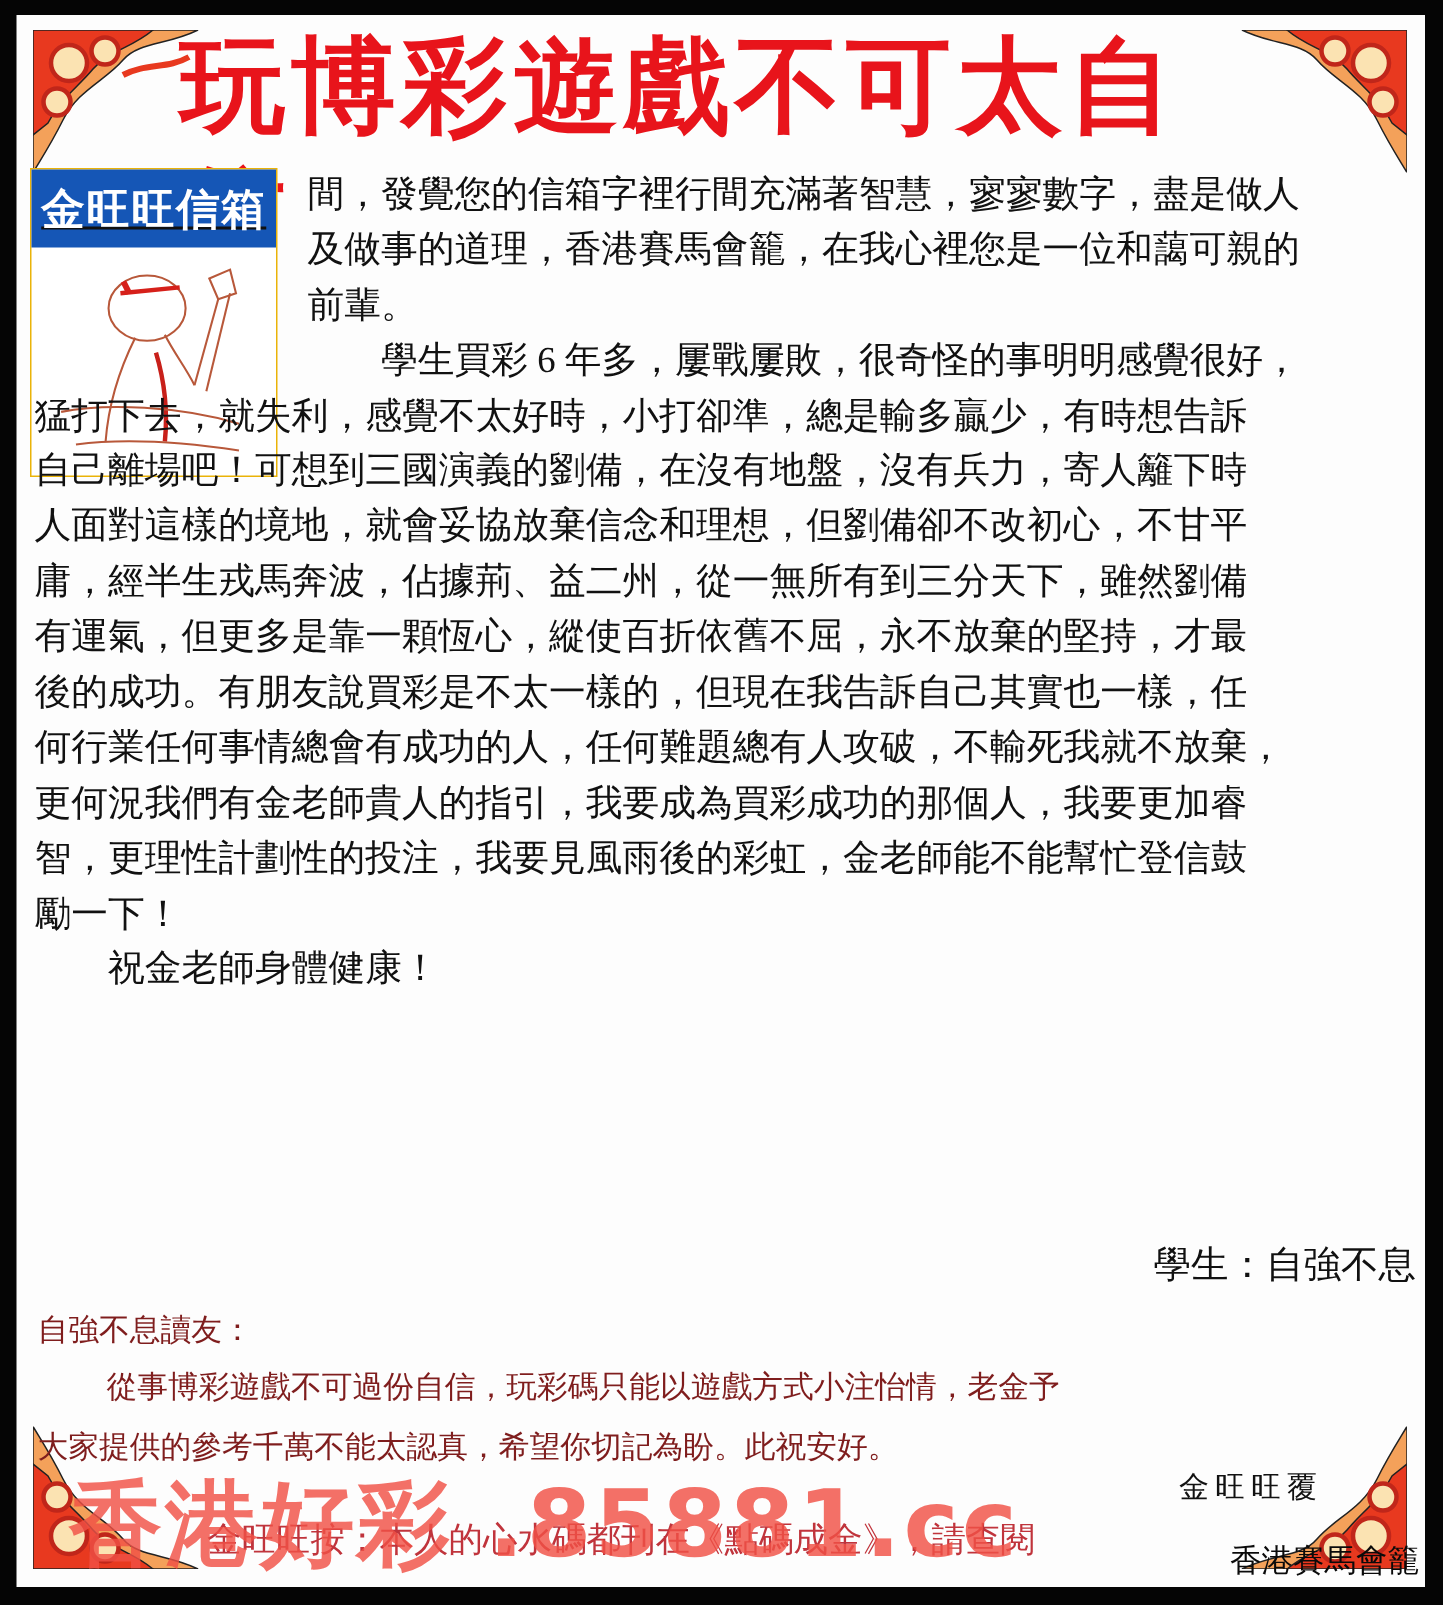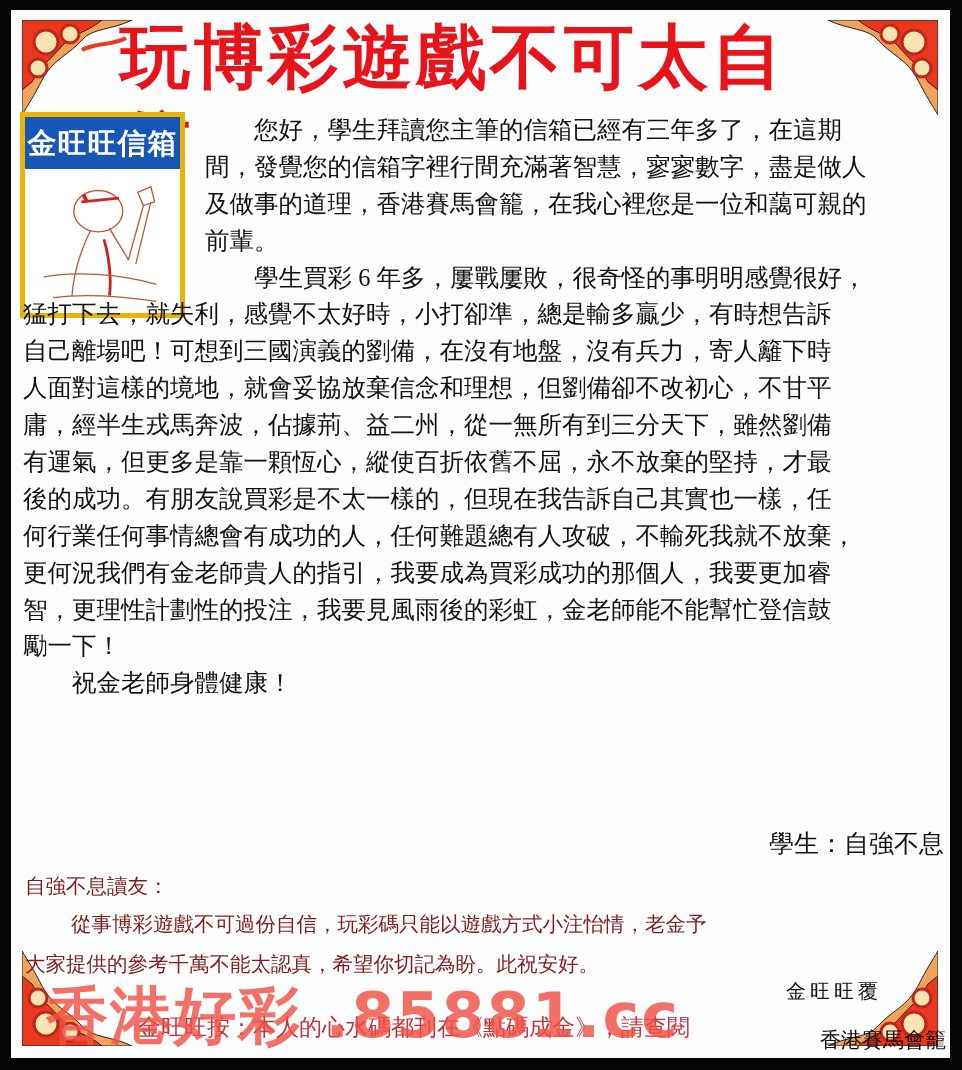--- a/index.html
+++ b/index.html
@@ -28,21 +28,21 @@
 
     .title {
       position: absolute; left: 120px; top: 14px; width: 722px; height: 86px;
       text-align: left; font-size: 70px; line-height: 86px;
       font-weight: bold; color: #e8141b; letter-spacing: 4px;
       font-family: Liberation Sans, sans-serif;
     }
 
     .logo-box {
       position: absolute; left: 20px; top: 112px; width: 165px; height: 206px;
-      border: 5px solid #eab308; background: #fff; box-sizing: border-box;
+      border: 1px solid #eab308; background: #fff; box-sizing: border-box; text-decoration: underline;
     }
     .logo-head {
       height: 52px; background: #1556b6; color: #fff;
       font-family: "DejaVu Sans", "Liberation Sans", sans-serif;
       font-weight: bold; font-size: 29px; line-height: 52px; text-align: center;
       letter-spacing: 1px;
     }
     .logo-art { width: 100%; height: 152px; }
 
     .letter {
@@ -150,21 +150,20 @@
       <path d="M134 30 L118 96"></path>
       <path d="M70 60 C60 80 52 104 50 130"></path>
       <path d="M84 70 C90 90 92 110 90 130" stroke="#c8201a" stroke-width="3"></path>
       <path d="M20 110 C50 104 100 106 140 118"></path>
       <path d="M30 132 C60 128 100 130 140 136"></path>
     </g>
   </svg>
 </div>
 
 <div class="letter">
-  <span class="line" style="padding-left:231px;">您好，學生拜讀您主筆的信箱已經有三年多了，在這期</span>
   <span class="line ind-logo">間，發覺您的信箱字裡行間充滿著智慧，寥寥數字，盡是做人</span>
   <span class="line ind-logo">及做事的道理，香港賽馬會籠，在我心裡您是一位和藹可親的</span>
   <span class="line ind-logo">前輩。</span>
   <span class="line" style="padding-left:231px;">學生買彩 6 年多，屢戰屢敗，很奇怪的事明明感覺很好，</span>
   <span class="line">猛打下去，就失利，感覺不太好時，小打卻準，總是輸多贏少，有時想告訴</span>
   <span class="line">自己離場吧！可想到三國演義的劉備，在沒有地盤，沒有兵力，寄人籬下時</span>
   <span class="line">人面對這樣的境地，就會妥協放棄信念和理想，但劉備卻不改初心，不甘平</span>
   <span class="line">庸，經半生戎馬奔波，佔據荊、益二州，從一無所有到三分天下，雖然劉備</span>
   <span class="line">有運氣，但更多是靠一顆恆心，縱使百折依舊不屈，永不放棄的堅持，才最</span>
   <span class="line">後的成功。有朋友說買彩是不太一樣的，但現在我告訴自己其實也一樣，任</span>

